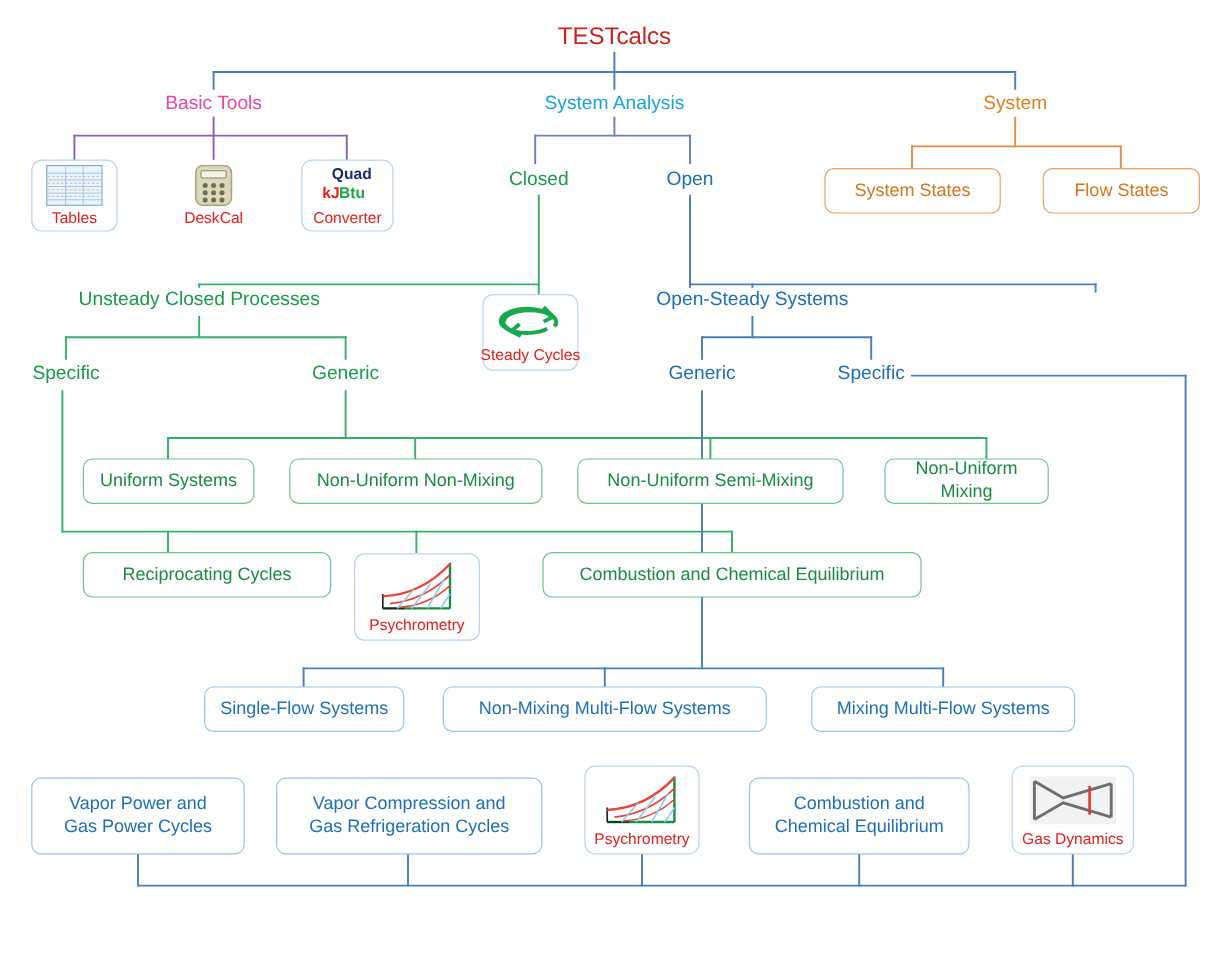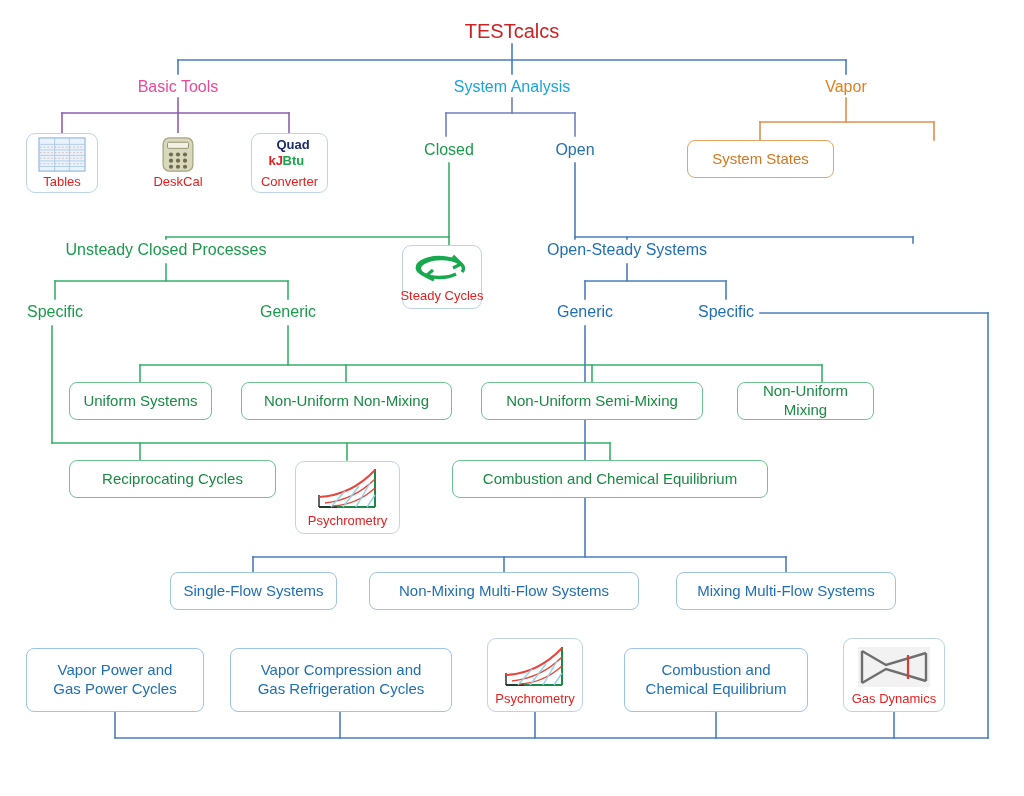--- a/index.html
+++ b/index.html
@@ -127,21 +127,21 @@
         <path d="M716,738 L716,712"></path>
         <path d="M894,738 L894,712"></path>
       </g>
     </g>
   </svg>
 
   <div class="node lbl red big" style="left:462px;top:20px;width:100px;">TESTcalcs</div>
 
   <div class="node lbl purple" style="left:113px;top:78px;width:130px;">Basic Tools</div>
   <div class="node lbl cyan" style="left:442px;top:78px;width:140px;">System Analysis</div>
-  <div class="node lbl orange" style="left:796px;top:78px;width:100px;">Vapor</div>
+  <div class="node lbl orange" style="left:796px;top:78px;width:100px;">System</div>
 
   <div class="node tile" style="left:26px;top:133px;width:72px;height:60px;">
     <svg class="ic" width="52" height="38" viewBox="0 0 52 38">
       <rect x="1" y="1" width="50" height="36" fill="#eaf2fb" stroke="#7aa7d6" stroke-width="1"></rect>
       <g stroke="#9ec3e4" stroke-width="0.8">
         <line x1="1" y1="8" x2="51" y2="8"></line>
           <line x1="1" y1="14" x2="51" y2="14"></line>
         <line x1="1" y1="20" x2="51" y2="20"></line>
           <line x1="1" y1="26" x2="51" y2="26"></line>
         <line x1="1" y1="32" x2="51" y2="32"></line>
@@ -180,20 +180,21 @@
   <div class="node tile" style="left:251px;top:133px;width:77px;height:60px;">
     <div style="position:relative;width:66px;height:34px;">
       <span style="position:absolute;left:20px;top:-1px;font-size:13px;font-weight:bold;color:#1c2b6b;">Quad</span>
       <span style="position:absolute;left:12px;top:15px;font-size:13px;font-weight:bold;color:#e3201f;">kJ</span>
       <span style="position:absolute;left:26px;top:15px;font-size:13px;font-weight:bold;color:#1aa54a;">Btu</span>
     </div>
     <span class="cap">Converter</span>
   </div>
 
   <div class="node box orange" style="left:687px;top:140px;width:147px;height:38px;">System States</div>
+  <div class="node box orange" style="left:869px;top:140px;width:131px;height:38px;">Flow States</div>
 
   <div class="node lbl green" style="left:400px;top:141px;width:98px;">Closed</div>
   <div class="node lbl blue" style="left:530px;top:141px;width:90px;">Open</div>
 
   <div class="node tile" style="left:402px;top:245px;width:80px;height:64px;">
     <svg class="ic" width="60" height="34" viewBox="0 0 60 34">
       <path d="M48,12 A22,10 0 1,0 44,22" fill="none" stroke="#18a94f" stroke-width="3.4"></path>
       <path d="M41,4 L49,12 L41,16" fill="none" stroke="#18a94f" stroke-width="3.2" stroke-linejoin="round"></path>
       <path d="M50,20 A22,10 0 1,0 15,24" fill="none" stroke="#18a94f" stroke-width="3.4"></path>
       <path d="M22,28 L14,24 L21,18" fill="none" stroke="#18a94f" stroke-width="3.2" stroke-linejoin="round"></path>

